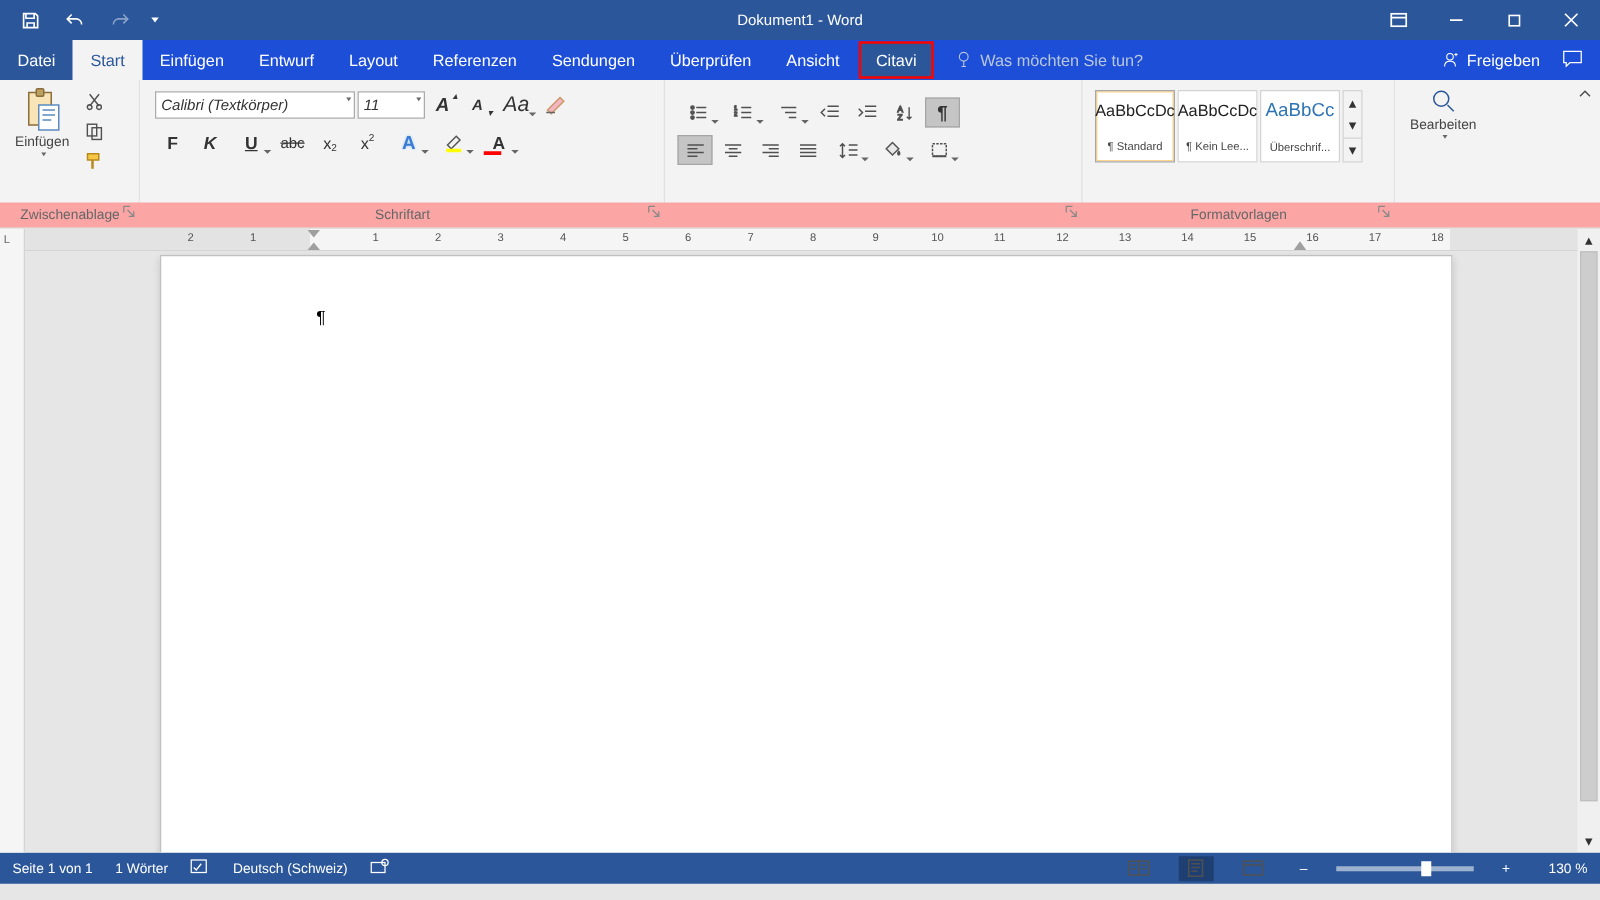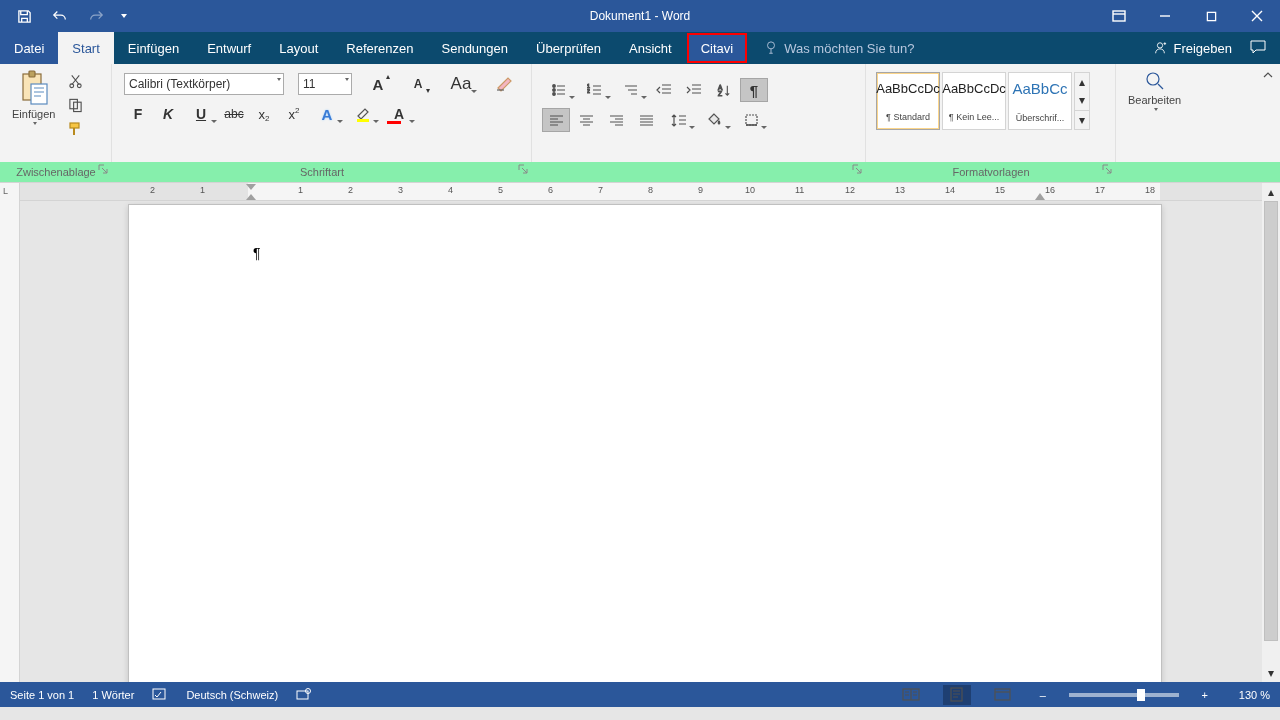--- a/index.html
+++ b/index.html
@@ -8,47 +8,47 @@
   
   .titlebar { height: 32px; background: #2b579a; color: #fff; display: flex; align-items: center; position: relative; }
   .qat { display: flex; align-items: center; gap: 4px; padding-left: 8px; }
   .qat-btn { width: 32px; height: 28px; display: flex; align-items: center; justify-content: center; color: #fff; }
   .qat-btn svg, .wctl svg { stroke: #fff; fill: none; stroke-width: 1.4; }
   .doc-title { position: absolute; left: 50%; transform: translateX(-50%); font-size: 12px; }
   .wctls { margin-left: auto; display: flex; }
   .wctl { width: 46px; height: 32px; display: flex; align-items: center; justify-content: center; color:#fff; }
 
   
-  .tabstrip { height: 32px; background: #0c4a6e; display: flex; align-items: stretch; color: #fff; position: relative; }
+  .tabstrip { height: 32px; background: #1d4ed8; display: flex; align-items: stretch; color: #fff; position: relative; }
   .tab { padding: 0 14px; display: flex; align-items: center; font-size: 13px; cursor: default; position: relative; }
   .tab.file { background: #2b579a; }
   .tab.active { background: #f3f3f3; color: #2b579a; }
   .tab.highlight { border: 2px solid #ff0000; background:#2b579a; margin:1px 1px; padding:0 12px; }
   .tell-me { display: flex; align-items: center; gap: 6px; margin-left: 16px; color: #b8c7de; font-size: 13px; }
   .tell-me svg { stroke:#b8c7de; fill:none; }
   .share-grp { margin-left: auto; display: flex; align-items: center; gap: 18px; padding-right: 14px; color:#fff; }
   .share-grp svg { stroke:#fff; fill:none; }
   .share-lbl { display:flex; align-items:center; gap:6px; font-size:13px;}
 
   
   .ribbon-wrap { background: #f3f3f3; border-bottom: 1px solid #d4d4d4; }
   .ribbon { height: 98px; display: flex; position: relative; }
   .rgroup { border-right: 1px solid #e1e1e1; padding: 4px 6px 0 6px; display: flex; flex-direction: column; position:relative; }
   .rgroup .body { flex: 1; display: flex; align-items: flex-start; }
-  .glabels { height: 20px; background:#86efac; display:flex; align-items:center; position:relative; font-size:11px; color:#666; }
+  .glabels { height: 20px; background:#fca5a5; display:flex; align-items:center; position:relative; font-size:11px; color:#666; }
   .glabel { text-align:center; position:absolute; width:auto; }
   .dlaunch { position:absolute; right:2px; top:2px; width:12px; height:12px; }
   .dlaunch svg{stroke:#888;fill:none;}
 
   .big-btn { display: flex; flex-direction: column; align-items: center; justify-content: flex-start; padding: 2px 6px; gap: 2px; min-width:46px; }
   .big-btn .lbl { font-size: 11px; color:#444; text-align:center; line-height:1.1; }
   .mini-col { display: flex; flex-direction: column; gap: 6px; padding: 4px 4px; }
   .mini-btn { width: 20px; height: 18px; display: flex; align-items:center; justify-content:center; }
 
-  .font-row { display:flex; align-items:center; gap:12px; }
+  .font-row { display:flex; align-items:center; gap:0;font-style:italic; }
   .font-sel { width:160px; height:22px; border:1px solid #ababab; background:#fff; display:flex; align-items:center; padding:0 4px; font-size:12px; position:relative; }
   .font-sel .dd, .size-sel .dd { position:absolute; right:2px; top:4px; }
   .size-sel { width:54px; height:22px; border:1px solid #ababab; background:#fff; display:flex; align-items:center; padding:0 4px; font-size:12px; position:relative; margin-left:2px;}
   .tool-row { display:flex; gap:2px; margin-top:6px; }
   .tool { width:28px; height:24px; display:flex; align-items:center; justify-content:center; position:relative; }
   .tool.dd { width:34px; }
   .tool.active { background:#c5c5c5; border:1px solid #a5a5a5; }
   .caret { position:absolute; right:1px; bottom:3px; width:0;height:0;border-left:3px solid transparent;border-right:3px solid transparent;border-top:3.5px solid #666; }
   .font-block { display:flex; flex-direction:column; padding:4px 6px; }
 

